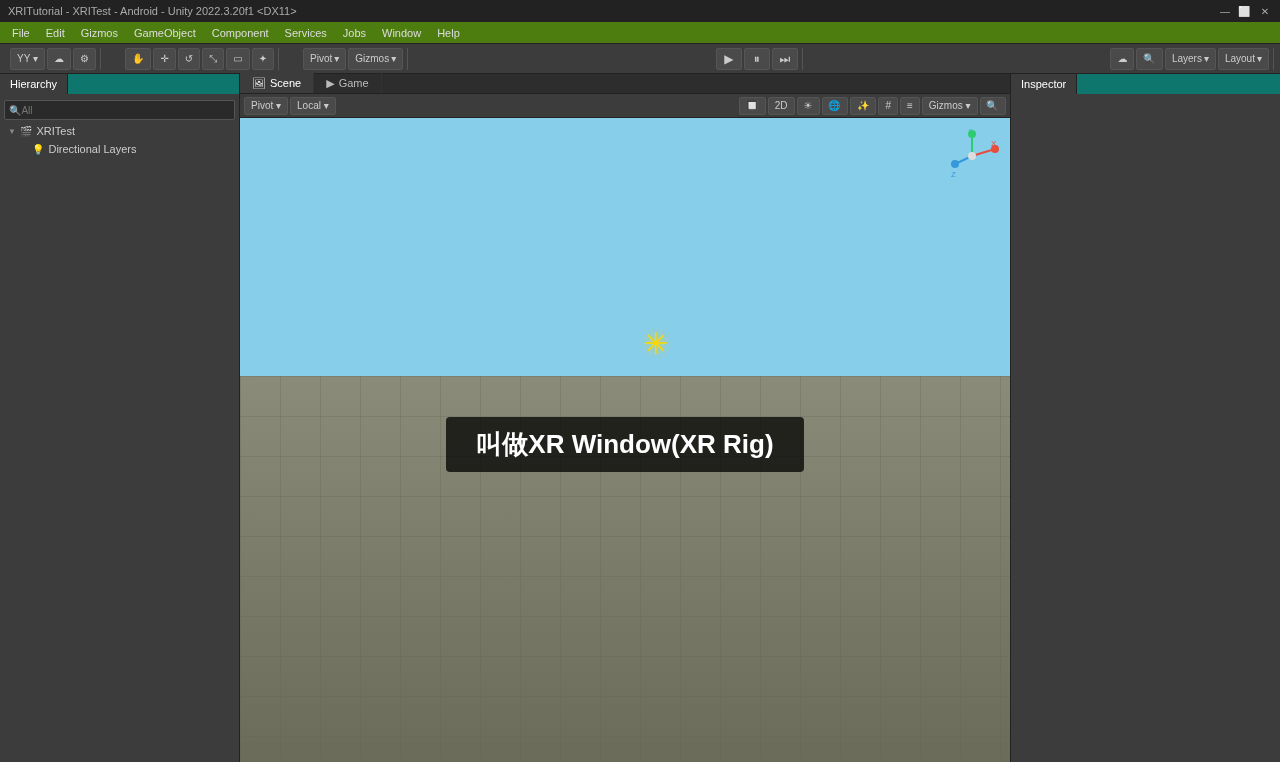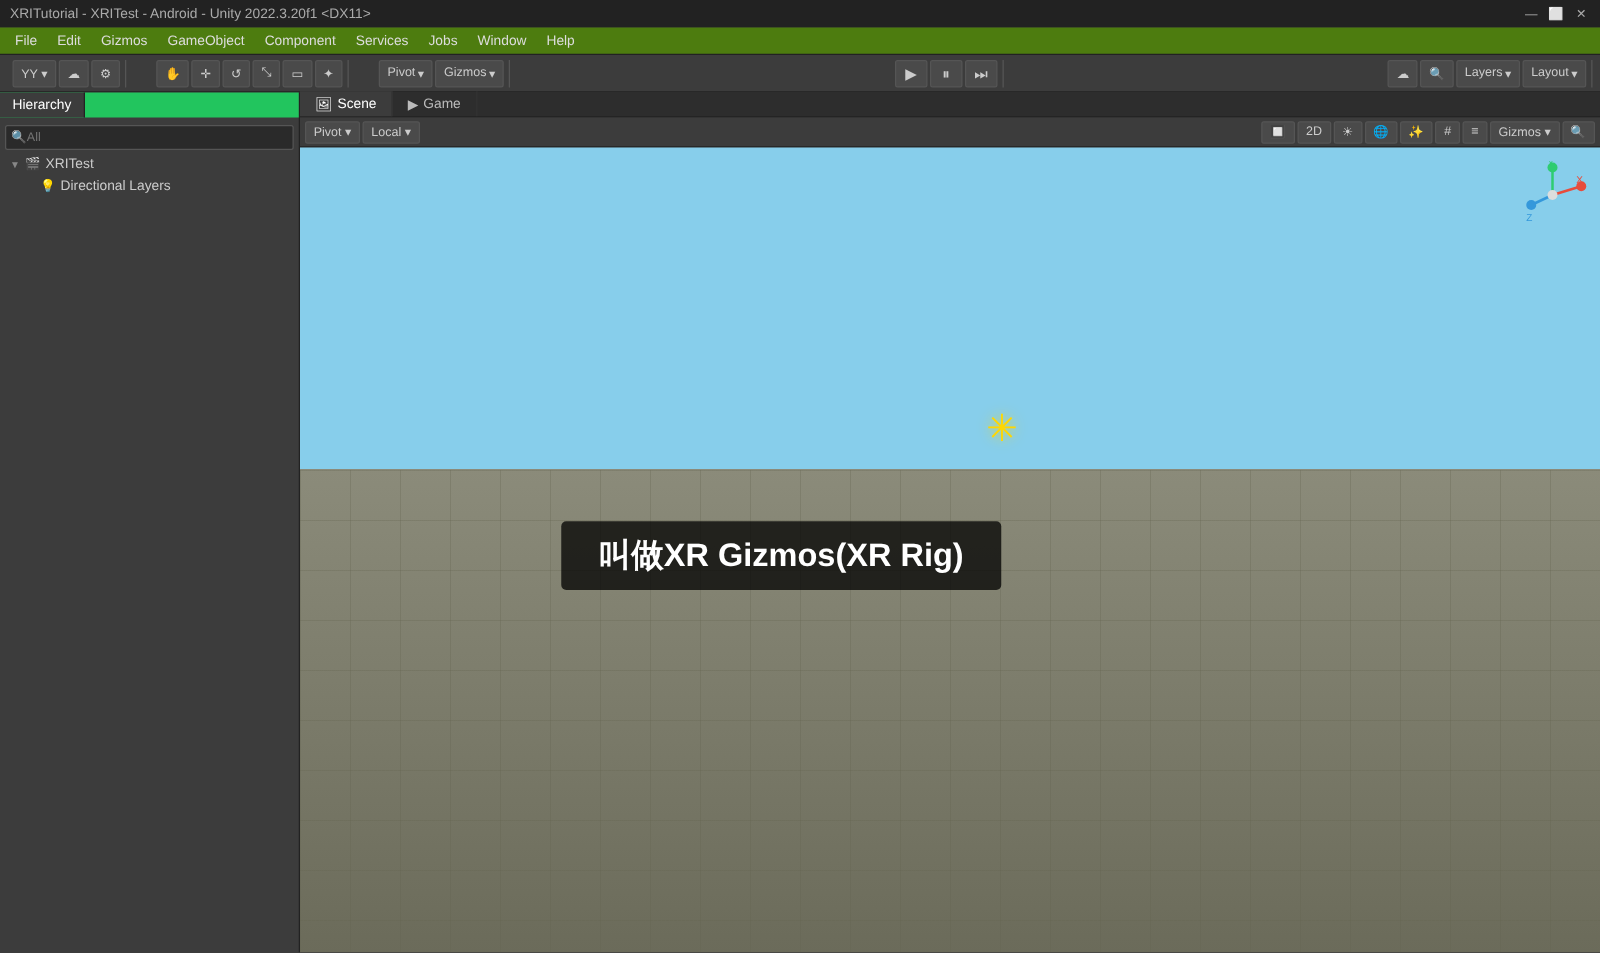--- a/index.html
+++ b/index.html
@@ -101,21 +101,21 @@
       width: 240px;
       background: #3c3c3c;
       border-right: 1px solid #222;
       display: flex;
       flex-direction: column;
       height: 100%;
     }
     .panel-tabs {
       display: flex;
       height: 20px;
-      background: #22c55e;
+      background: #0f766e;
     }
     .panel-tab {
       padding: 0 10px;
       display: flex;
       align-items: center;
       font-size: 11px;
       color: #bbb;
       cursor: pointer;
       border-right: 1px solid #222;
     }
@@ -432,20 +432,27 @@
           <circle cx="10" cy="35" r="4" fill="#3498db"></circle>
           <text x="6" y="48" fill="#3498db" font-size="8">Z</text>
 
           <circle cx="27" cy="27" r="4" fill="#ddd"></circle>
         </svg>
       </div>
     </div>
 
   </div>
 
+  <div id="inspector-panel">
+    <div class="panel-tabs">
+      <div class="panel-tab active">
+        <span>Inspector</span>
+      </div>
+    </div>
+  </div>
 
 </div>
 
 <div id="subtitle-overlay">
   <div class="subtitle-box">
-    <span>叫做XR Gizmos(XR Rig)</span>
+    <span>叫做XR Window(XR Rig)</span>
   </div>
 </div>
 
 </body></html>

